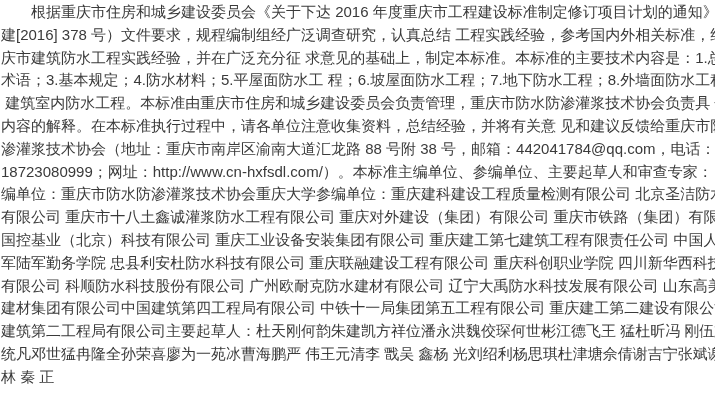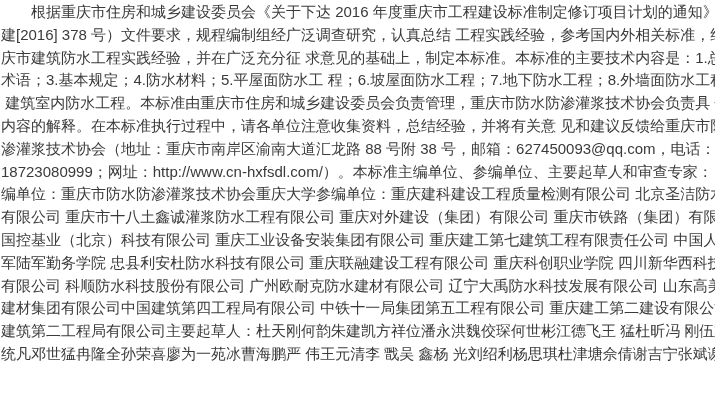--- a/index.html
+++ b/index.html
@@ -37,24 +37,25 @@
 <body>
 
 <div class="page">
   <div class="text-block">
     <div class="line line-first">根据重庆市住房和城乡建设委员会《关于下达 2016 年度重庆市工程建设标准制定修订项目计划的通知》（渝</div>
     <div class="line">建[2016] 378 号）文件要求，规程编制组经广泛调查研究，认真总结 工程实践经验，参考国内外相关标准，结合重</div>
     <div class="line">庆市建筑防水工程实践经验，并在广泛充分征 求意见的基础上，制定本标准。本标准的主要技术内容是：1.总则；2.</div>
     <div class="line">术语；3.基本规定；4.防水材料；5.平屋面防水工 程；6.坡屋面防水工程；7.地下防水工程；8.外墙面防水工程；9.</div>
     <div class="line"> 建筑室内防水工程。本标准由重庆市住房和城乡建设委员会负责管理，重庆市防水防渗灌浆技术协会负责具 体技术</div>
     <div class="line">内容的解释。在本标准执行过程中，请各单位注意收集资料，总结经验，并将有关意 见和建议反馈给重庆市防水防</div>
-    <div class="line">渗灌浆技术协会（地址：重庆市南岸区渝南大道汇龙路 88 号附 38 号，邮箱：627450093@qq.com，电话：</div>
+    <div class="line">渗灌浆技术协会（地址：重庆市南岸区渝南大道汇龙路 88 号附 38 号，邮箱：442041784@qq.com，电话：</div>
     <div class="line">18723080999；网址：http://www.cn-hxfsdl.com/）。本标准主编单位、参编单位、主要起草人和审查专家： 主</div>
     <div class="line">编单位：重庆市防水防渗灌浆技术协会重庆大学参编单位：重庆建科建设工程质量检测有限公司 北京圣洁防水材料</div>
     <div class="line">有限公司 重庆市十八土鑫诚灌浆防水工程有限公司 重庆对外建设（集团）有限公司 重庆市铁路（集团）有限公司</div>
     <div class="line">国控基业（北京）科技有限公司 重庆工业设备安装集团有限公司 重庆建工第七建筑工程有限责任公司 中国人民解放</div>
     <div class="line">军陆军勤务学院 忠县利安杜防水科技有限公司 重庆联融建设工程有限公司 重庆科创职业学院 四川新华西科技股份</div>
     <div class="line">有限公司 科顺防水科技股份有限公司 广州欧耐克防水建材有限公司 辽宁大禹防水科技发展有限公司 山东高美新型</div>
     <div class="line">建材集团有限公司中国建筑第四工程局有限公司 中铁十一局集团第五工程有限公司 重庆建工第二建设有限公司 中国</div>
     <div class="line">建筑第二工程局有限公司主要起草人：杜天刚何韵朱建凯方祥位潘永洪魏佼琛何世彬江德飞王 猛杜昕冯 刚伍志勇吴</div>
     <div class="line">统凡邓世猛冉隆全孙荣喜廖为一苑冰曹海鹏严 伟王元清李 戬吴 鑫杨 光刘绍利杨思琪杜津塘佘倩谢吉宁张斌谢红军</div>
+    <div class="line">林 秦 正</div>
   </div>
 </div>
 
 </body></html>

